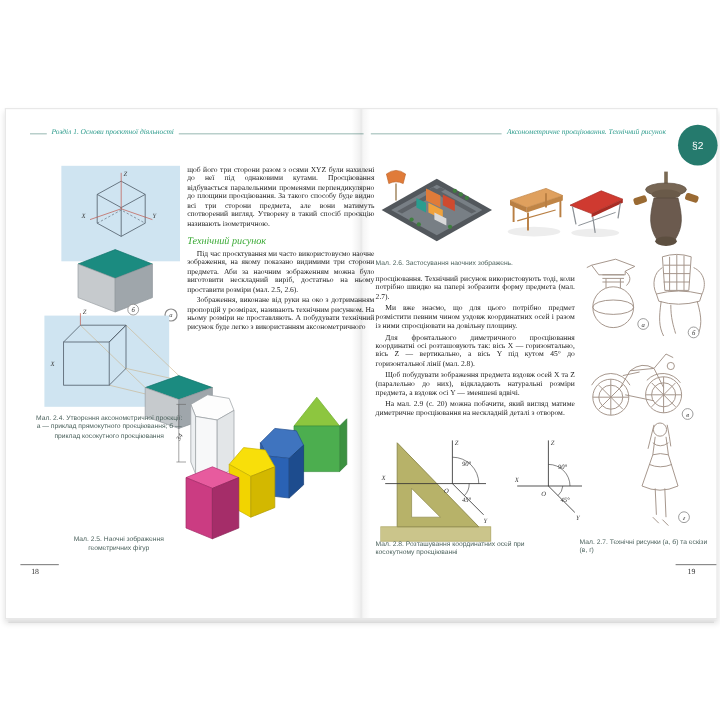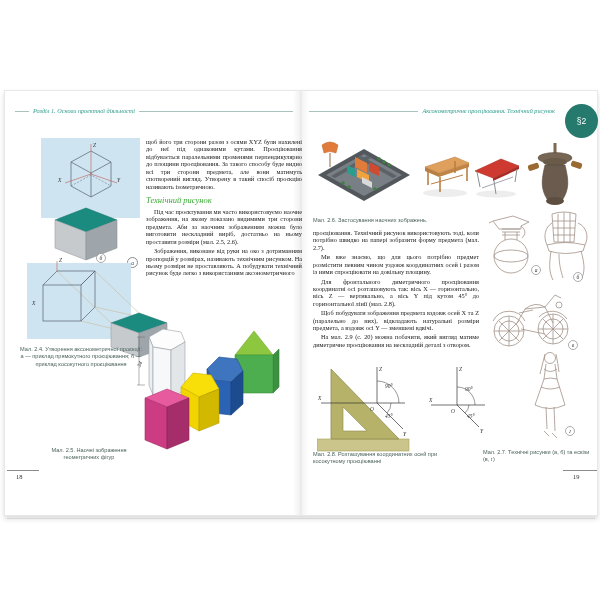--- a/index.html
+++ b/index.html
@@ -5,21 +5,21 @@
   html,body{margin:0;padding:0;background:#fff;}
   .canvas{position:relative;width:600px;height:600px;background:#ffffff;overflow:hidden;
           font-family:"Liberation Serif",serif;}
   .book{position:absolute;left:4px;top:90px;width:592px;height:424px;background:#fff;
         border:1px solid #e8e8e8;box-shadow:0 3px 5px rgba(0,0,0,.14);}
   .book::after{content:"";position:absolute;left:2px;right:2px;bottom:-4px;height:2px;
         border-bottom:1px solid #d8d8d8;}
   .spine{position:absolute;left:288px;top:0;width:16px;height:424px;
         background:linear-gradient(90deg,rgba(0,0,0,0) 0%,rgba(0,0,0,.05) 40%,rgba(0,0,0,.09) 50%,rgba(0,0,0,.04) 60%,rgba(0,0,0,0) 100%);}
   .page{position:absolute;top:0;width:296px;height:424px;}
-  .page.left{left:2px;} .page.right{left:296px;}
+  .page.left{left:12px;} .page.right{left:296px;}
 
   .header-row{position:absolute;top:17px;display:flex;align-items:center;gap:4px;}
   .header-row.l{left:8px;right:10px;}
   .header-row.r{left:8px;right:42px;}
   .htext{font-style:italic;color:#2f9c8d;font-size:6.2px;white-space:nowrap;line-height:1;}
   .hline{border-top:1px solid #a9c4bf;height:0;}
   .hline.short{width:14px;} .hline.grow{flex:1;}
 
   .tab{position:absolute;top:13px;left:264px;width:33px;height:34px;border-radius:50%;
        background:#257a6d;color:#fff;display:flex;align-items:center;justify-content:center;

